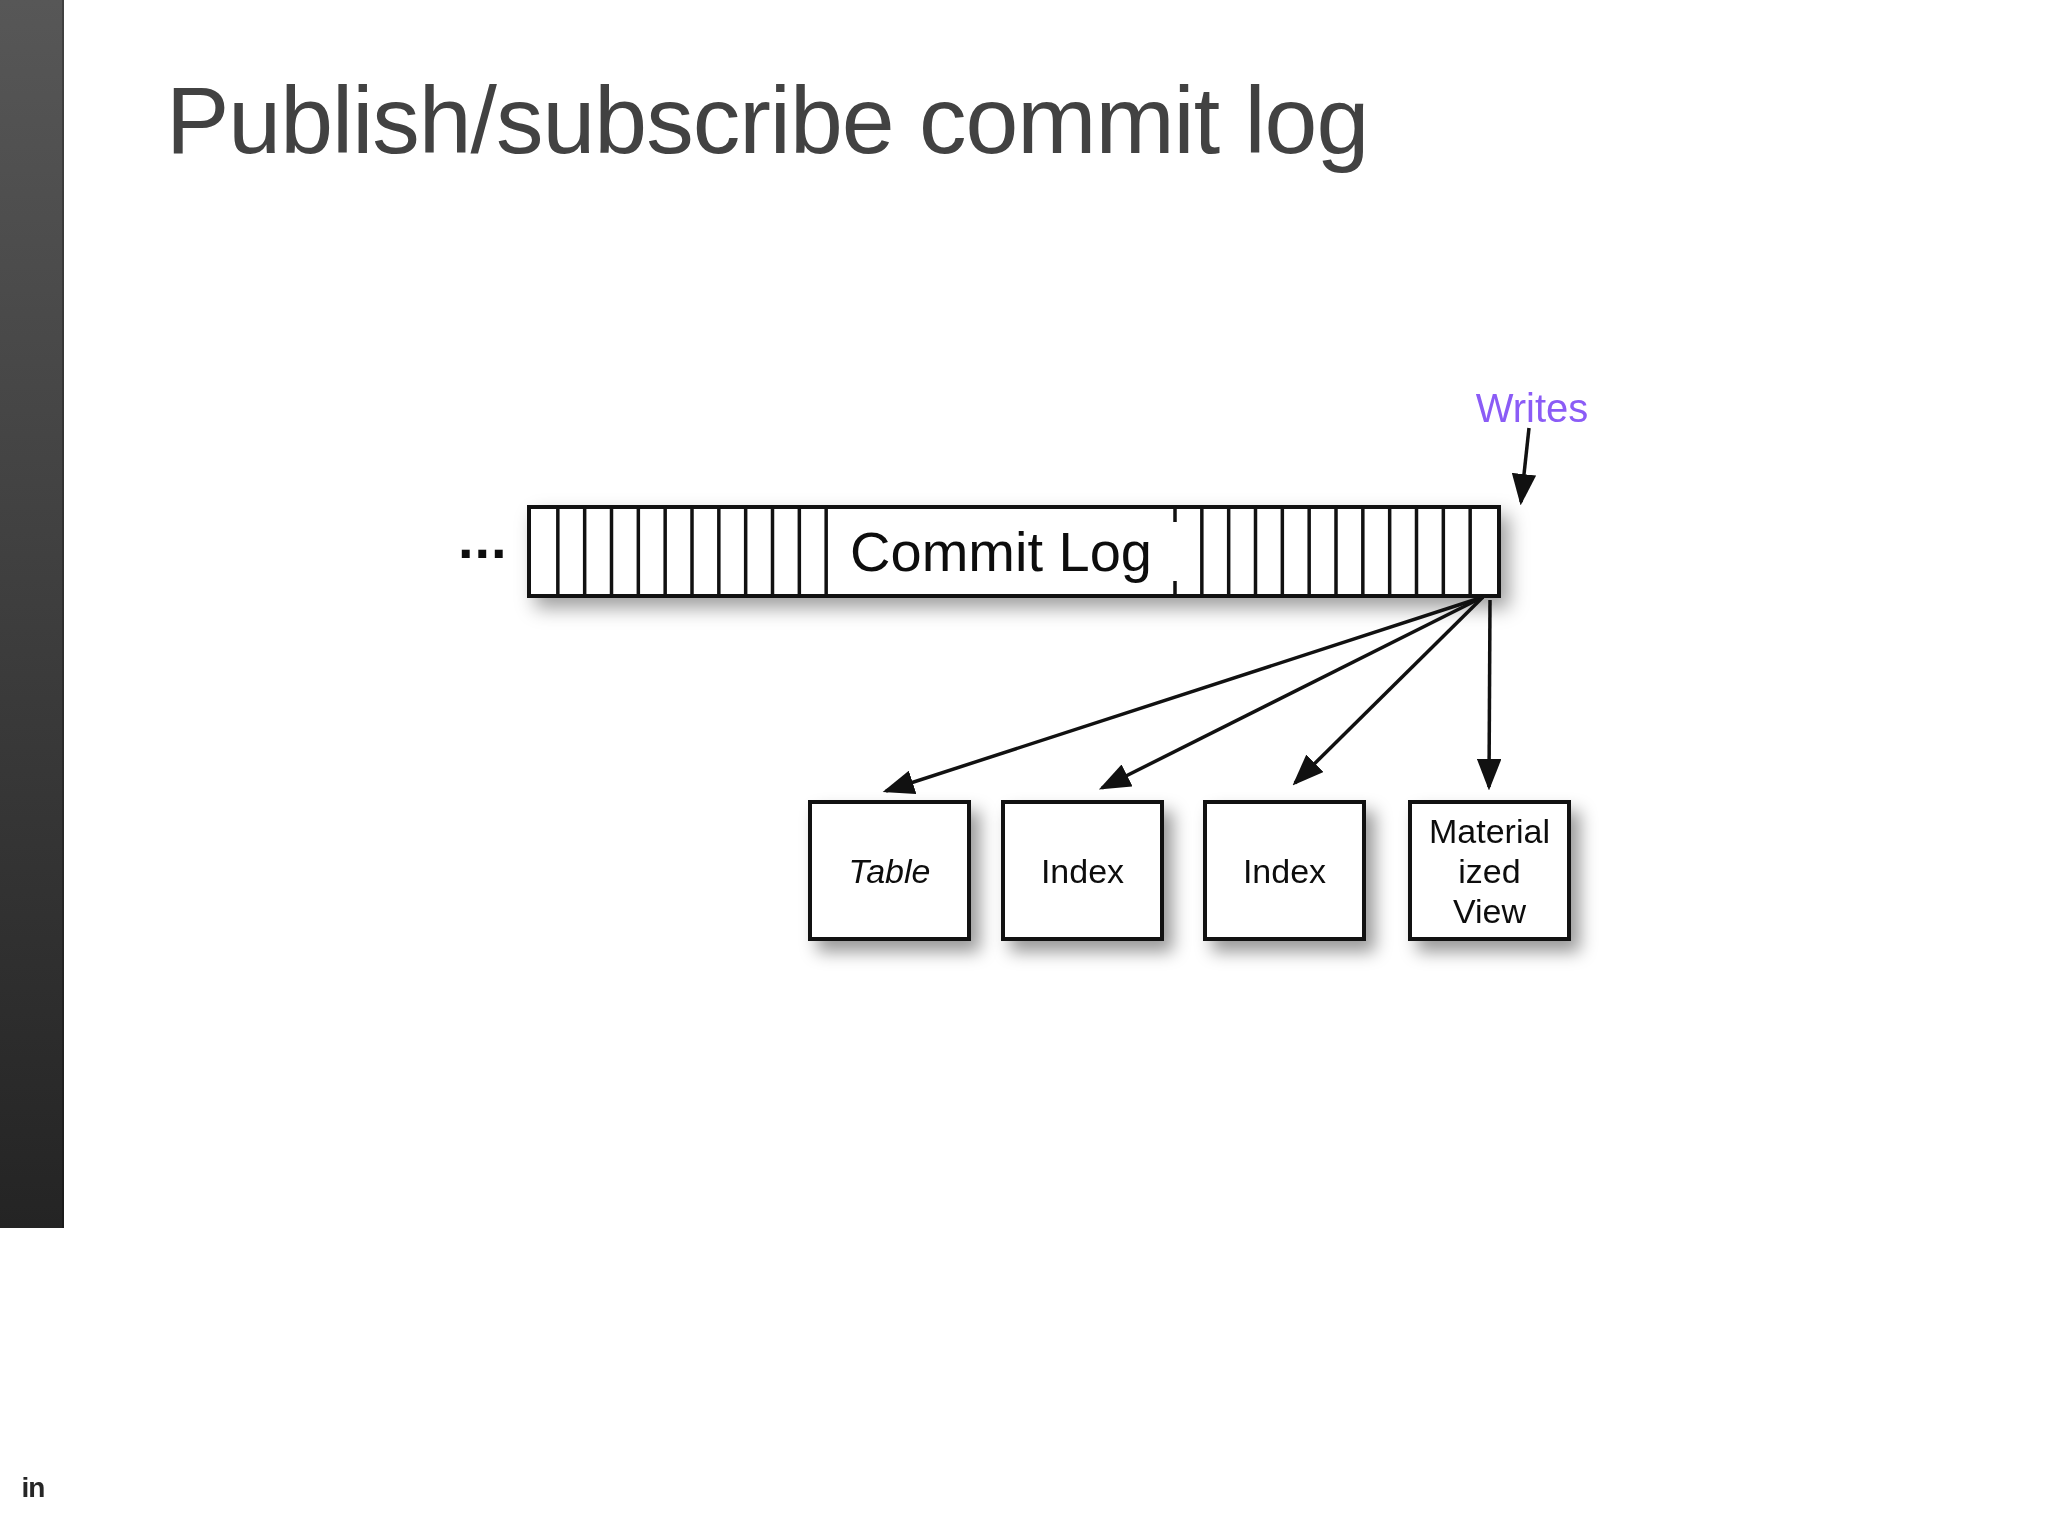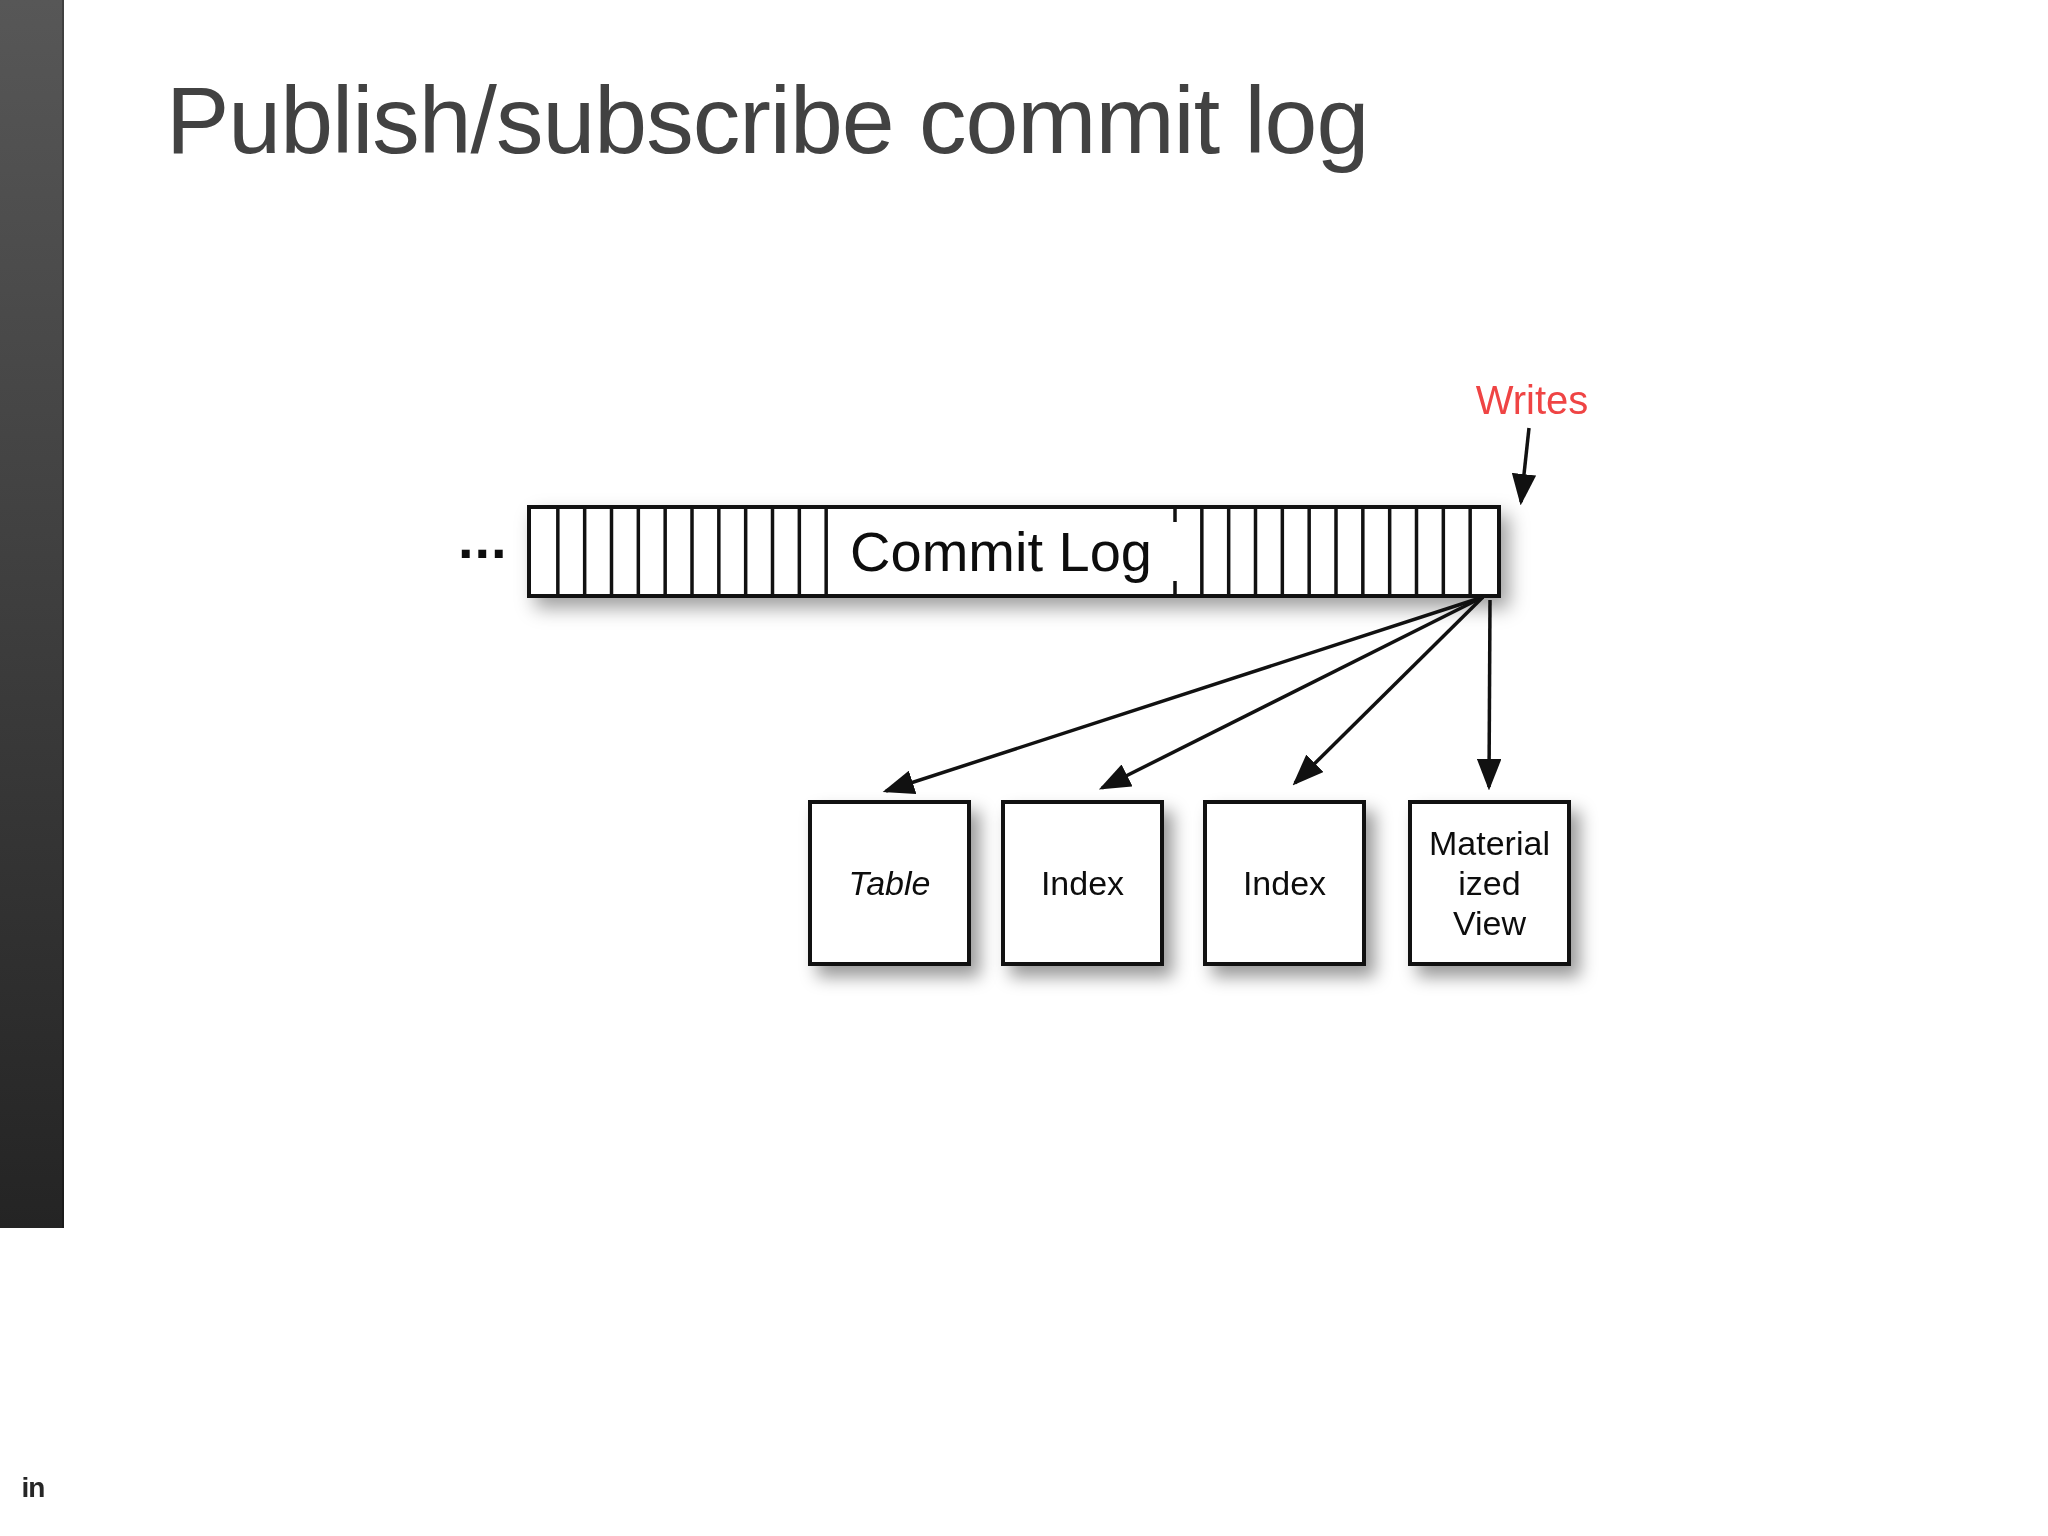--- a/index.html
+++ b/index.html
@@ -79,40 +79,40 @@
     display: flex; align-items: center; justify-content: center;
     background: #ffffff;
     font-size: 56px;
     color: #0d0d0d;
     white-space: nowrap;
   }
 
   
   .writes {
     position: absolute;
-    left: 1462px; top: 378px;
+    left: 1462px; top: 386px;
     width: 140px;
     text-align: center;
     font-size: 40px;
-    color: #ef4444;
+    color: #8b5cf6;
   }
 
   
   .arrows {
     position: absolute;
     left: 0; top: 0;
     width: 2048px; height: 1536px;
     pointer-events: none;
   }
 
   
   .dest-box {
     position: absolute;
     top: 800px;
-    width: 163px; height: 166px;
+    width: 163px; height: 141px;
     box-sizing: border-box;
     background: #ffffff;
     border: 4px solid #111111;
     box-shadow: 9px 11px 16px rgba(0,0,0,0.40);
     display: flex; align-items: center; justify-content: center;
     text-align: center;
   }
   .dest-box span {
     font-size: 34px;
     line-height: 40px;

